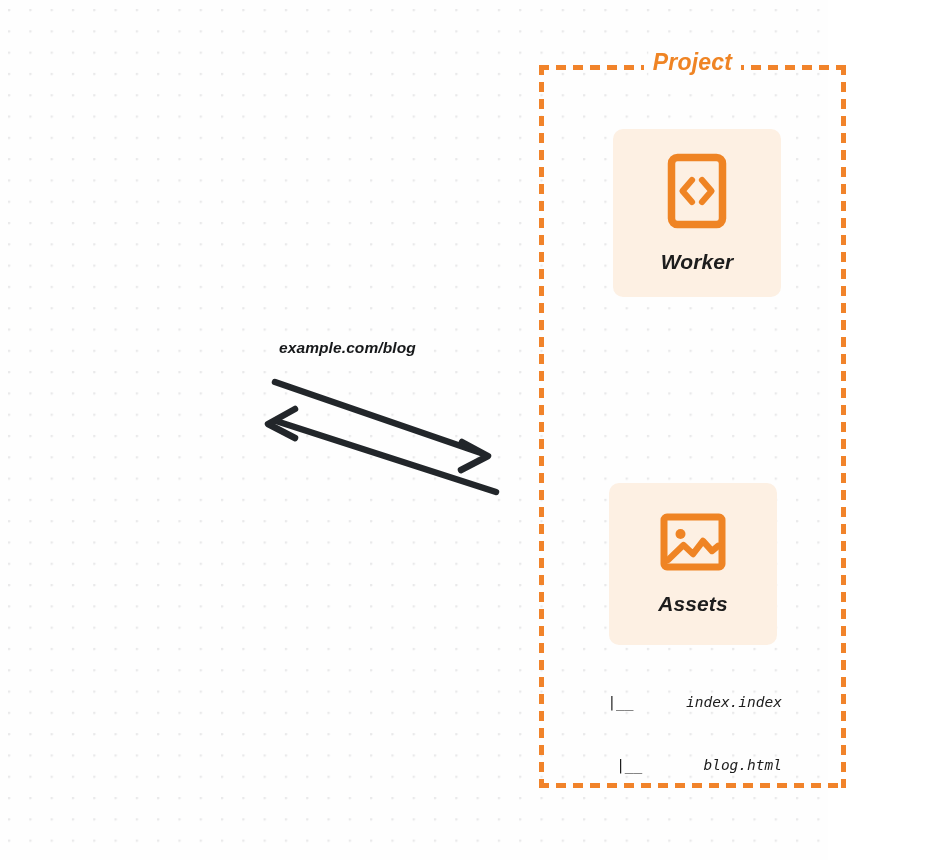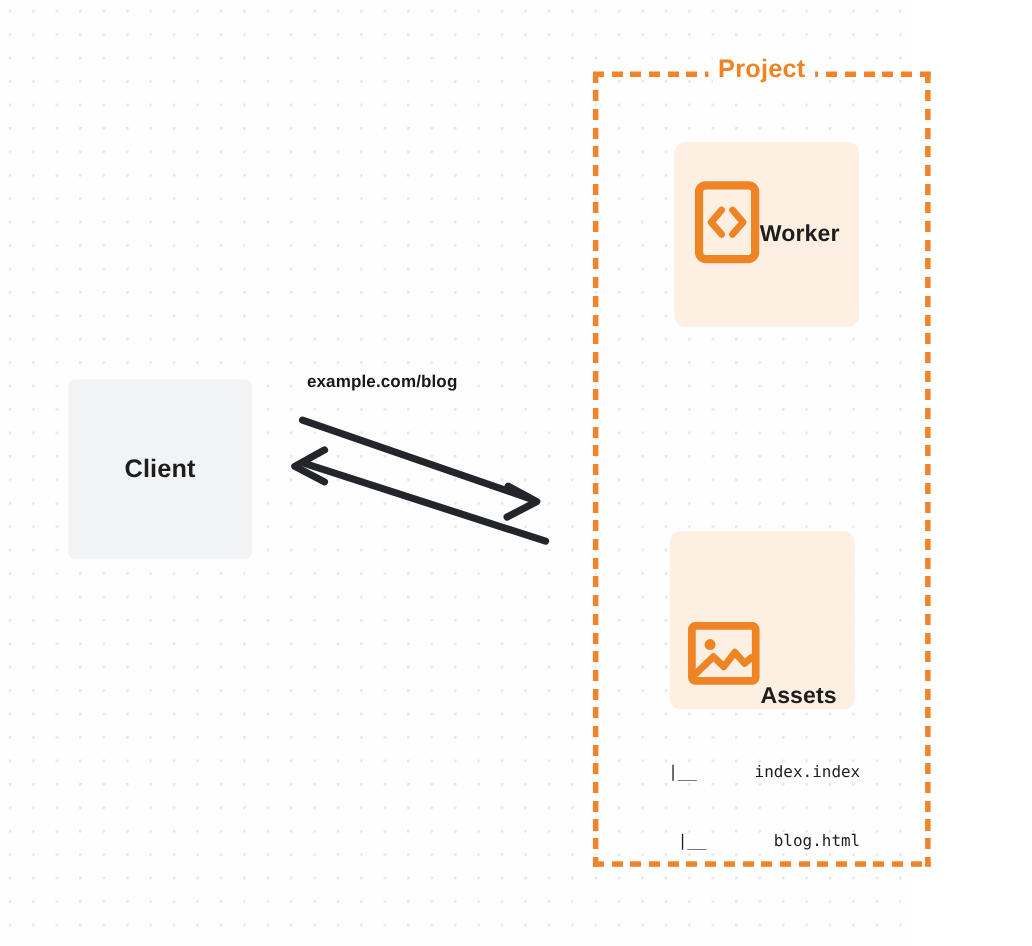--- a/index.html
+++ b/index.html
@@ -16,20 +16,21 @@
 
   #canvas {
     position: relative;
     width: 828px;
     height: 860px;
     background-color: #fefefe;
     background-image:
       radial-gradient(circle at 1px 1px, #e9e9ea 1.3px, rgba(255,255,255,0) 1.6px);
     background-size: 21.3px 21.3px;
     background-position: 8px 9px;
+    font-style: italic;
   }
 
   
   .project-group {
     position: absolute;
     left: 539px;
     top: 65px;
     width: 307px;
     height: 723px;
     box-sizing: border-box;
@@ -71,21 +72,21 @@
     padding: 0 5px;
     line-height: 28px;
     white-space: nowrap;
   }
 
   
   .node {
     position: absolute;
     box-sizing: border-box;
     display: flex;
-    flex-direction: row;
+    flex-direction: column;
     align-items: center;
     justify-content: center;
   }
   .node-icon { display: block; }
   .node-label {
     font-size: 21px;
     font-weight: 700;
     color: #1d1d1d;
     letter-spacing: 0.1px;
   }
@@ -100,21 +101,20 @@
   }
   .node-worker .node-icon { margin-bottom: 17px; }
 
   .node-assets {
     left: 609px;
     top: 483px;
     width: 168px;
     height: 162px;
     background: #fdf0e3;
     border-radius: 10px;
-    align-items: flex-end;
   }
   .node-assets .node-icon { margin-bottom: 17px; }
 
   .node-client {
     left: 62px;
     top: 345px;
     width: 167px;
     height: 163px;
     background: #f2f3f5;
     border-radius: 6px;
@@ -195,23 +195,20 @@
     </span>
     <span class="node-label">Assets</span>
   </div>
 
   <div class="file-tree">
     <div>|__      index.index</div>
     <div>|__       blog.html</div>
     
   </div>
 
-  <div class="node node-client">
-    <span class="node-label">Client</span>
-  </div>
 
   <svg class="arrows" xmlns="http://www.w3.org/2000/svg">
 
     <g>
       <line x1="275" y1="382" x2="481" y2="453" stroke="#22262a" stroke-width="6.5" stroke-linecap="round"></line>
       <path d="M462 442 L488 456 L461 470" fill="none" stroke="#22262a" stroke-width="6.5" stroke-linecap="round" stroke-linejoin="round"></path>
     </g>
 
     <g>
       <line x1="496" y1="492" x2="276" y2="421" stroke="#22262a" stroke-width="6.5" stroke-linecap="round"></line>

